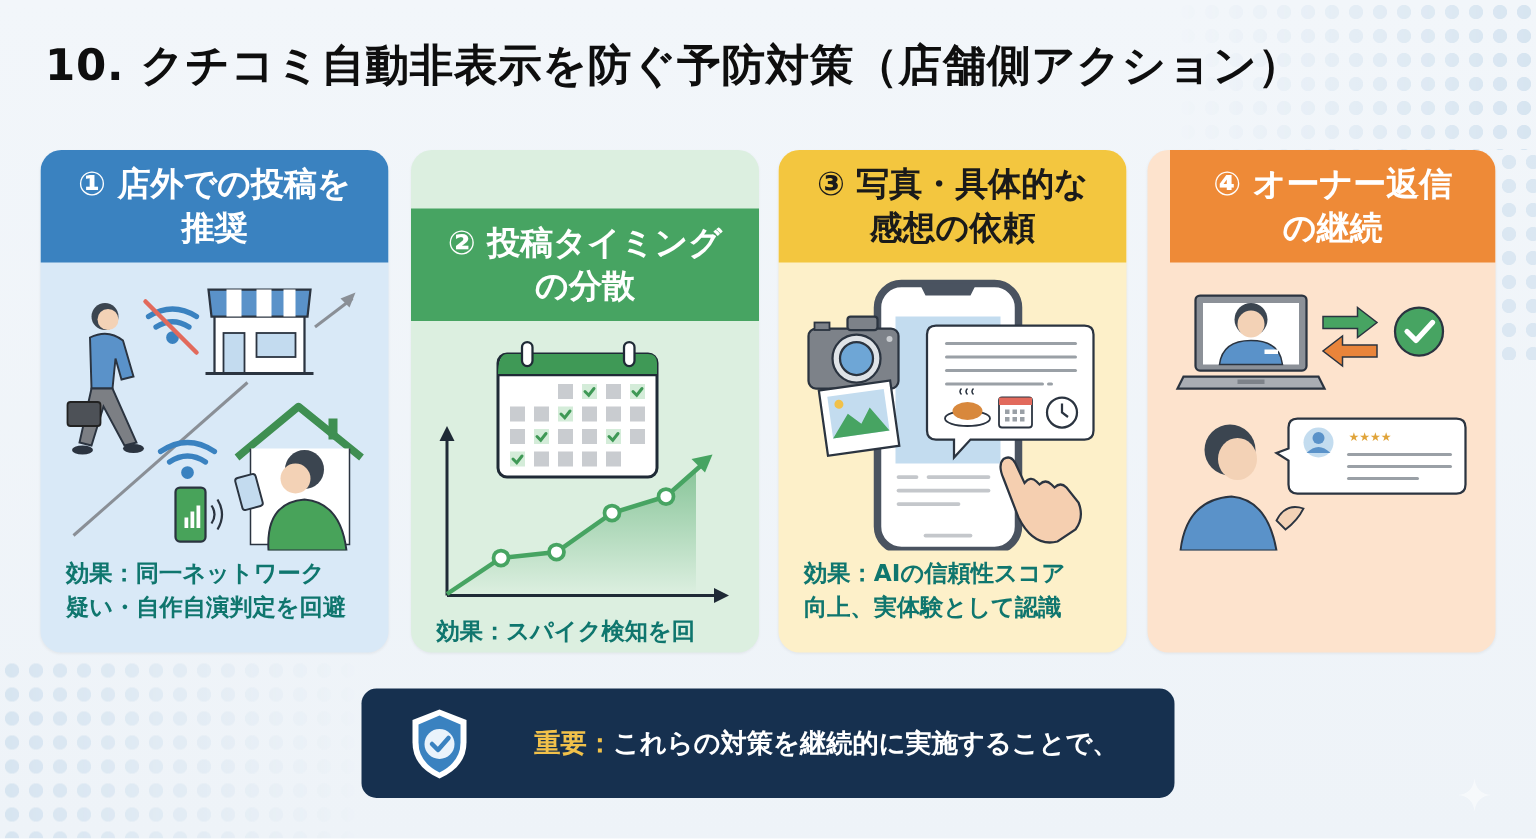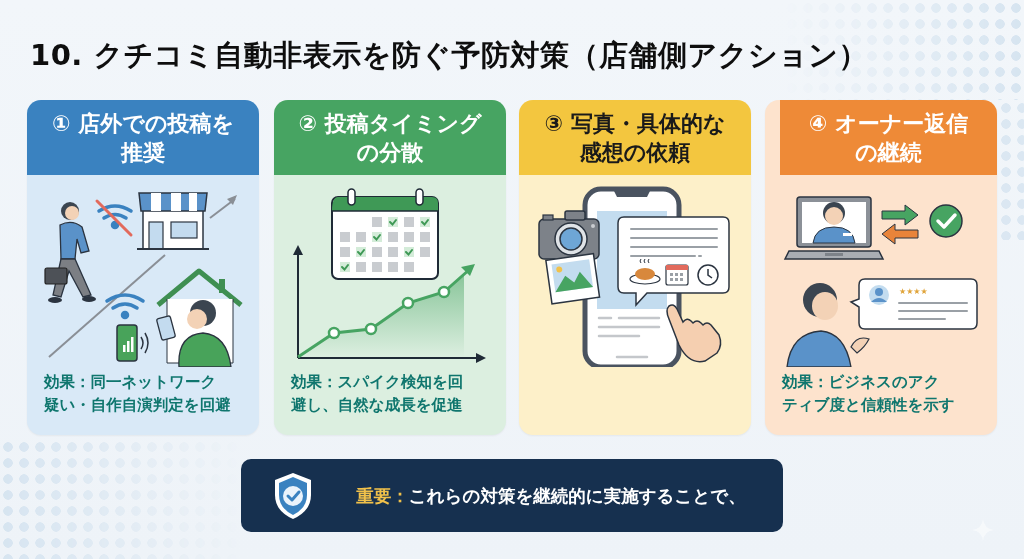--- a/index.html
+++ b/index.html
@@ -24,21 +24,21 @@
   .dots.bl {
     left: 0; bottom: 0; width: 240px; height: 120px;
     -webkit-mask-image: linear-gradient(270deg, transparent 0%, #000 100%);
     mask-image: linear-gradient(270deg, transparent 0%, #000 100%);
   }
   .dots.br-side {
     right: 0; top: 100px; width: 26px; height: 140px; opacity: .8;
   }
   .title {
     position: absolute;
-    left: 30px; top: 36px; width: 960px;
+    left: 30px; top: 24px; width: 960px;
     font-size: 29px; font-weight: 700; letter-spacing: 0.5px;
     color: #0e0e0e;
     font-family: "DejaVu Sans", sans-serif;
   }
   .cards { position: absolute; left: 27px; top: 100px; }
   .card {
     position: absolute; top: 0; width: 232px; height: 335px;
     border-radius: 14px; overflow: hidden;
     box-shadow: 0 1px 2px rgba(0,0,0,0.05);
   }
@@ -49,21 +49,21 @@
     color: #fff; white-space: pre-line;
   }
   .card-art { height: 192px; position: relative; }
   .card-art svg { position: absolute; left: 0; top: 0; }
   .card-effect {
     padding: 4px 0 0 17px;
     font-size: 15.5px; line-height: 23px; font-weight: 600; color: #0f766e;
     white-space: pre-line;
   }
   .c1 { left: 0; background: #d9e9f7; } .c1 .card-head { background: #3a82c0; }
-  .c2 { left: 247px; background: #dcefe0; } .c2 .card-head { background: #47a462; }
+  .c2 { left: 247px; background: #dcefe0; } .c2 .card-head { background: #47a462; margin-top: 39px; }
   .c3 { left: 492px; background: #fdf0c9; } .c3 .card-head { background: #f3c63f; color: #1a1a1a; }
   .c4 { left: 738px; background: #fde3cd; } .c4 .card-head { background: #ee8a37; margin-left: 15px; }
   .banner {
     position: absolute; left: 241px; top: 459px; width: 542px; height: 73px;
     background: #16304f; border-radius: 10px;
     display: flex; align-items: center; padding-left: 12px;
   }
   .banner .shield { width: 80px; height: 73px; display: flex; align-items: center; justify-content: center; }
   .banner .btext {
     flex: 1; text-align: center; color: #fff;
@@ -292,20 +292,22 @@
 
           <circle cx="189" cy="100" r="10" fill="#fff" stroke="#2b3440" stroke-width="1.5"></circle>
           <path d="M189 94 L189 100 L193 103" fill="none" stroke="#2b3440" stroke-width="1.5"></path>
         </g>
 
         <g>
           <path d="M150 144 L160 170 Q170 190 186 186 L198 178 Q204 170 200 160 L192 150 Q188 146 184 150 L182 148 Q178 144 174 148 L172 146 Q168 142 164 147 L158 134 Q155 128 150 131 Q146 135 150 144 Z" fill="#f5cfb0" stroke="#2b3440" stroke-width="1.5"></path>
         </g>
       </svg>
     </div>
+    <div class="card-effect">効果：AIの信頼性スコア
+向上、実体験として認識</div>
   </div>
 
   <div class="card c4">
     <div class="card-head">④ オーナー返信
 の継続</div>
     <div class="card-art">
       <svg width="232" height="192" viewBox="0 0 232 192">
 
         <g>
           <rect x="32" y="22" width="74" height="50" rx="3" fill="#8c9198" stroke="#2b3440" stroke-width="1.5"></rect>
@@ -342,22 +344,20 @@
           <path d="M106 127 Q114 119 122 127" fill="#5a92c9"></path>
           <text x="134" y="119" font-size="8" fill="#e0a43a" font-family="DejaVu Sans, sans-serif">★★★★</text>
           <g stroke="#9aa0a6" stroke-width="2" stroke-linecap="round">
             <line x1="134" y1="128" x2="202" y2="128"></line>
               <line x1="134" y1="136" x2="202" y2="136"></line>
               <line x1="134" y1="144" x2="180" y2="144"></line>
           </g>
         </g>
       </svg>
     </div>
-    <div class="card-effect">効果：ビジネスのアク
-ティブ度と信頼性を示す</div>
   </div>
 </div>
 
 <div class="banner">
   <div class="shield">
     <svg width="44" height="50" viewBox="0 0 44 50">
       <path d="M22 2 L40 9 L40 24 Q40 40 22 48 Q4 40 4 24 L4 9 Z" fill="#fff"></path>
       <path d="M22 6 L36 12 L36 24 Q36 37 22 44 Q8 37 8 24 L8 12 Z" fill="#3a82c0"></path>
       <circle cx="22" cy="25" r="10" fill="#eaf3fb"></circle>
       <path d="M17 25 L21 29 L28 21" fill="none" stroke="#3a82c0" stroke-width="3" stroke-linecap="round" stroke-linejoin="round"></path>

